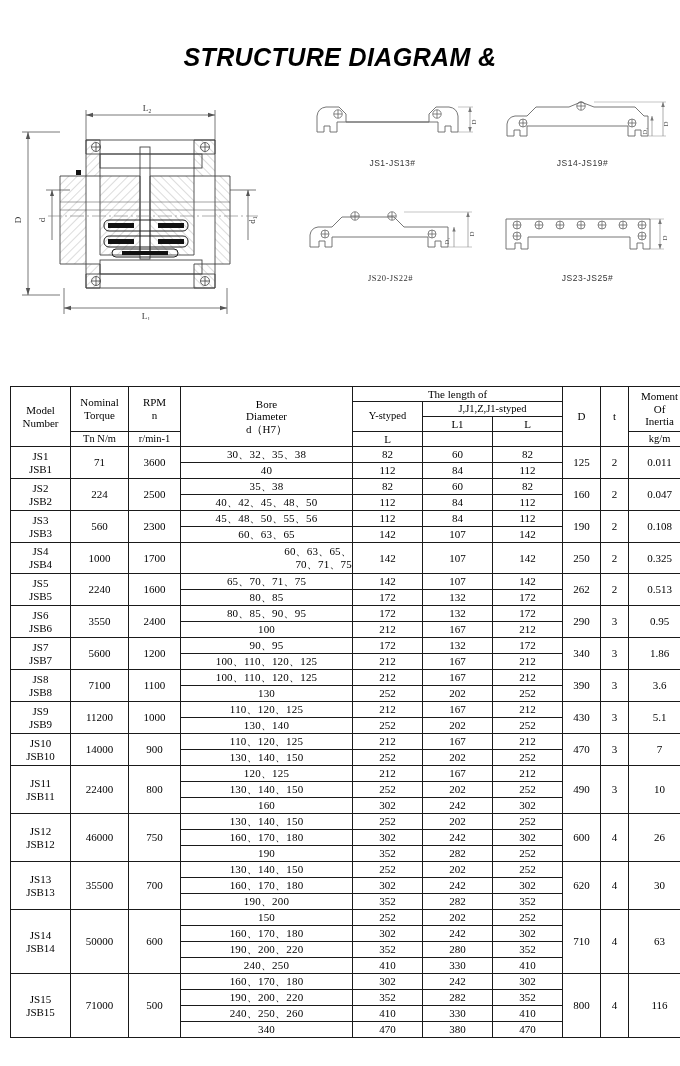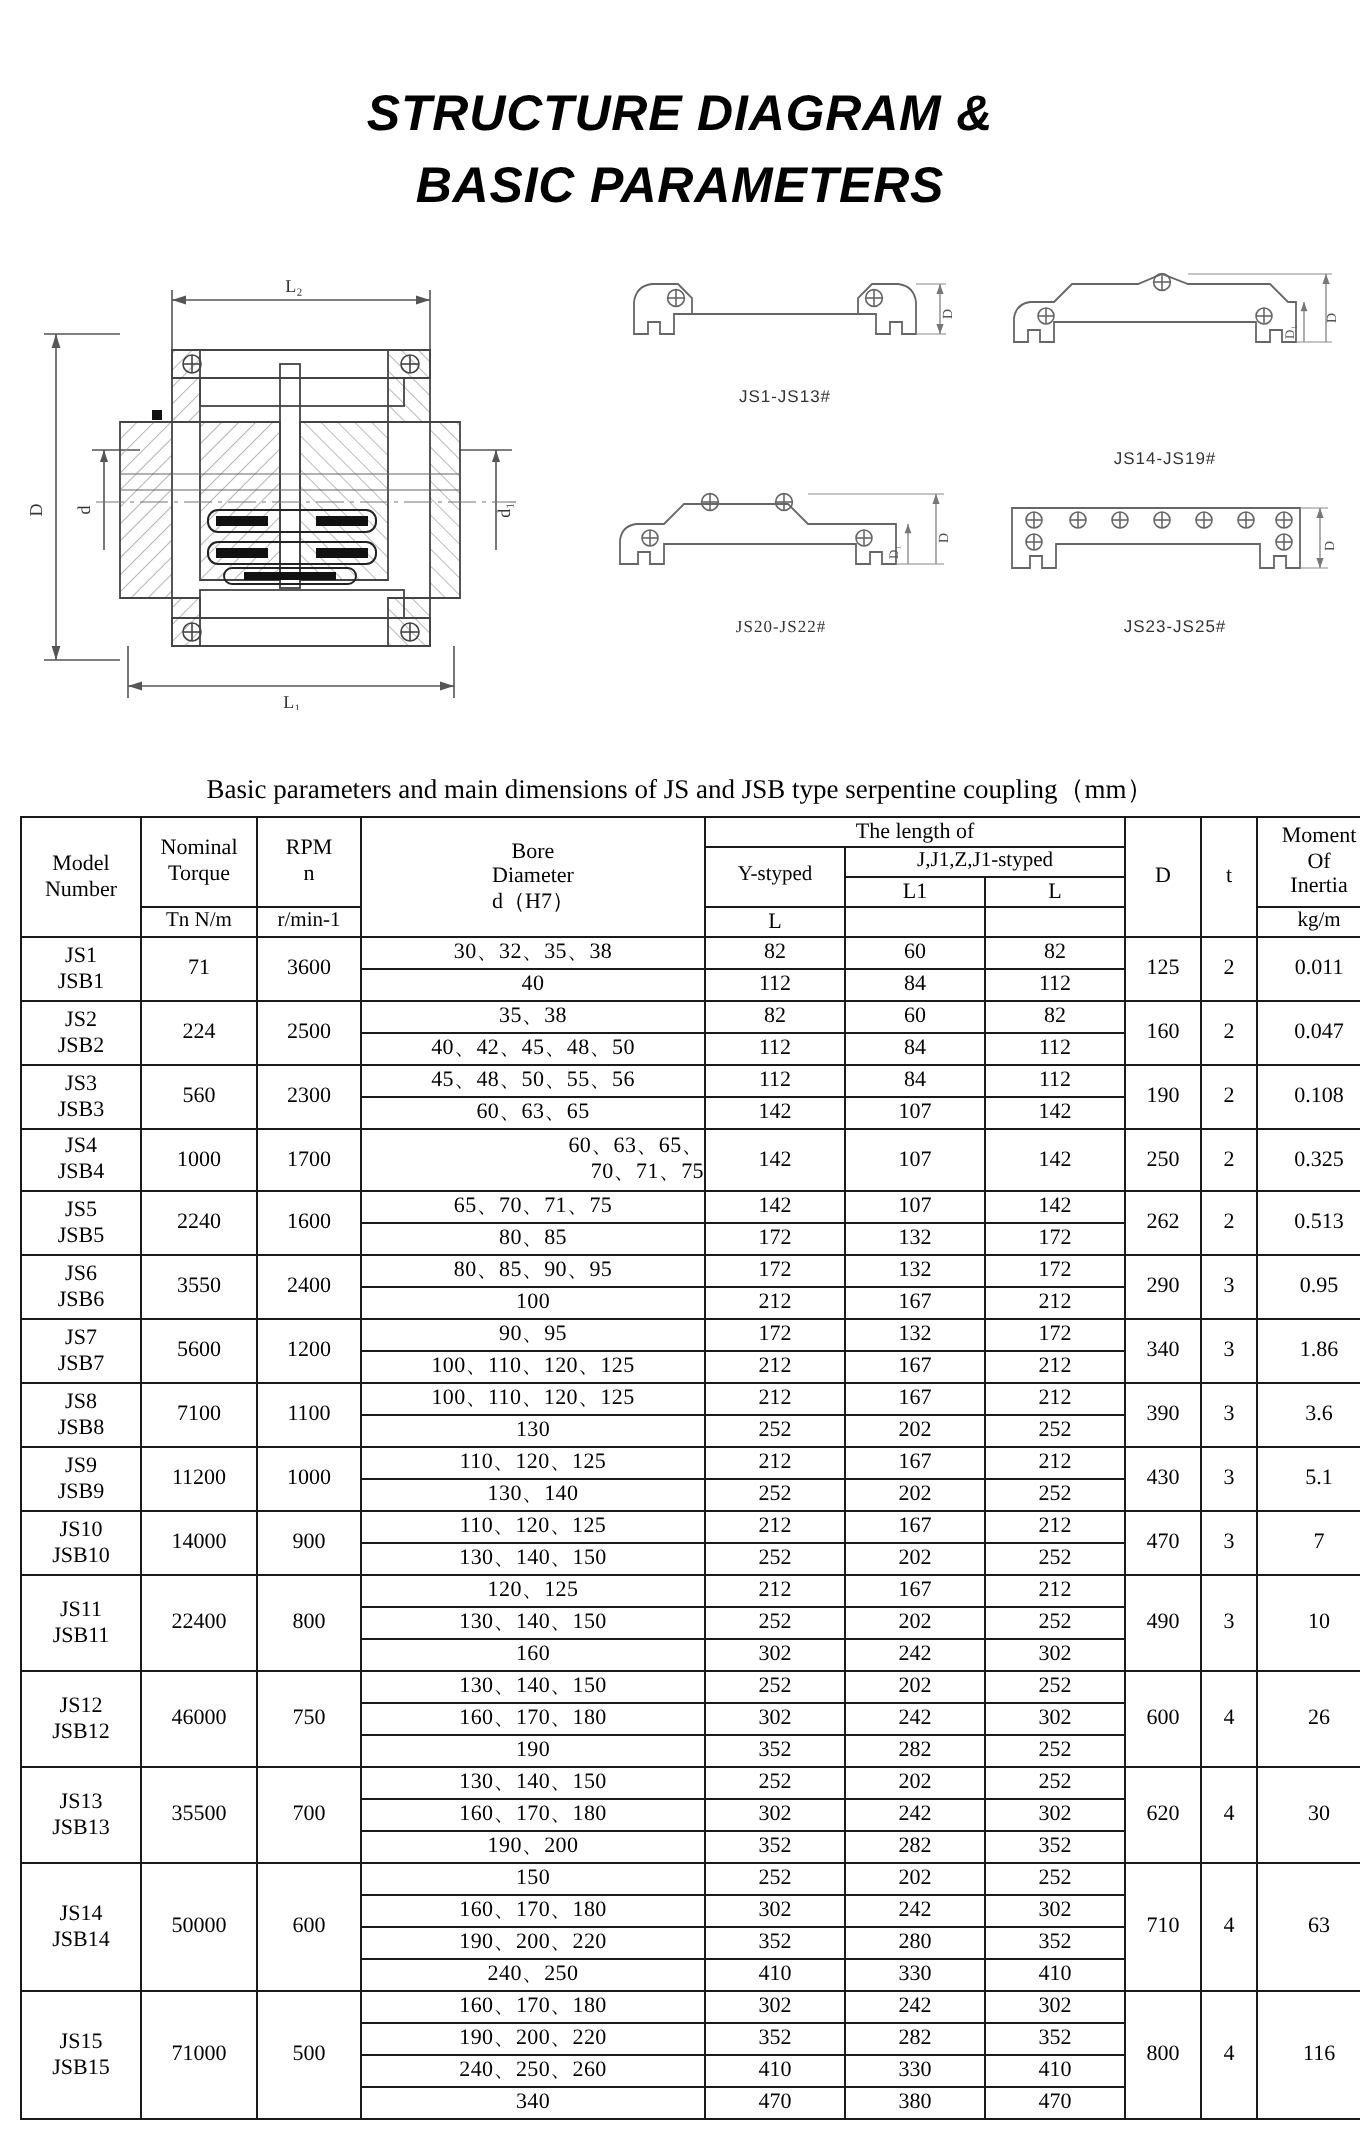--- a/index.html
+++ b/index.html
@@ -94,21 +94,20 @@
   col.c-t{width:28px;}
   col.c-moi{width:62px;}
 </style>
 </head>
 <body>
 
 <div id="page">
 
   <div class="title-block">
     <span class="title-line">STRUCTURE DIAGRAM &amp;</span>
-    <span class="title-line">BASIC PARAMETERS</span>
   </div>
 
   <div class="drawings">
 
     <div class="dwg" style="left:8px;top:2px;">
       <svg width="268" height="228" viewBox="0 0 268 228">
         <defs>
           <pattern id="hatchR" width="6" height="6" patternUnits="userSpaceOnUse" patternTransform="rotate(45)">
             <line x1="0" y1="0" x2="0" y2="6" stroke="#999" stroke-width="0.7"></line>
           </pattern>
@@ -253,21 +252,21 @@
           <line x1="157" y1="18" x2="157" y2="38" stroke="#777" stroke-width="0.6"></line>
           <path d="M157 18 l-1.7 4.6 h3.4 z" fill="#777" stroke="none"></path>
           <line x1="168" y1="4" x2="168" y2="38" stroke="#777" stroke-width="0.6"></line>
           <path d="M168 4 l-1.8 5 h3.6 z" fill="#777" stroke="none"></path>
           <line x1="153" y1="38" x2="171" y2="38" stroke="#888" stroke-width="0.5"></line>
           <line x1="99" y1="4" x2="171" y2="4" stroke="#888" stroke-width="0.5"></line>
         </g>
         <text x="152" y="33" font-family="Liberation Serif, serif" font-size="6.5" fill="#555" transform="rotate(-90 152 33)" text-anchor="middle">D₁</text>
         <text x="173" y="26" font-family="Liberation Serif, serif" font-size="7" fill="#555" transform="rotate(-90 173 26)" text-anchor="middle">D</text>
       </svg>
-      <div class="dwg-caption" style="left:0;top:60px;width:175px;margin-top:31px;">JS14-JS19#</div>
+      <div class="dwg-caption" style="left:0;top:60px;width:175px;">JS14-JS19#</div>
     </div>
 
     <div class="dwg" style="left:298px;top:115px;">
       <svg width="185" height="78" viewBox="0 0 185 78">
         <g stroke="#666" fill="none" stroke-width="0.9">
           <path d="M12 42 L12 30 Q13 23 20 22 L34 22 L44 12 L96 12 L106 22 L140 22
                    L150 22 L150 42 L143 42 L143 36 L137 36 L137 42 L130 42 L130 32
                    L34 32 L34 42 L27 42 L27 36 L21 36 L21 42 Z"></path>
           <g stroke-width="0.8">
             <circle cx="27" cy="29" r="4"></circle>
@@ -337,21 +336,20 @@
           <line x1="158" y1="44" x2="172" y2="44" stroke="#888" stroke-width="0.5"></line>
         </g>
         <text x="175" y="33" font-family="Liberation Serif, serif" font-size="7" fill="#555" transform="rotate(-90 175 33)" text-anchor="middle">D</text>
       </svg>
       <div class="dwg-caption" style="left:3px;top:68px;width:185px;">JS23-JS25#</div>
     </div>
 
   </div>
 
   <div class="tbl-wrap">
-    <div class="tbl-title">Basic parameters and main dimensions of JS and JSB type serpentine coupling（mm）</div>
 
     <table class="spec">
       <colgroup>
         <col class="c-model">
           <col class="c-torque">
           <col class="c-rpm">
           <col class="c-bore">
         <col class="c-l">
           <col class="c-l1">
           <col class="c-l2">

